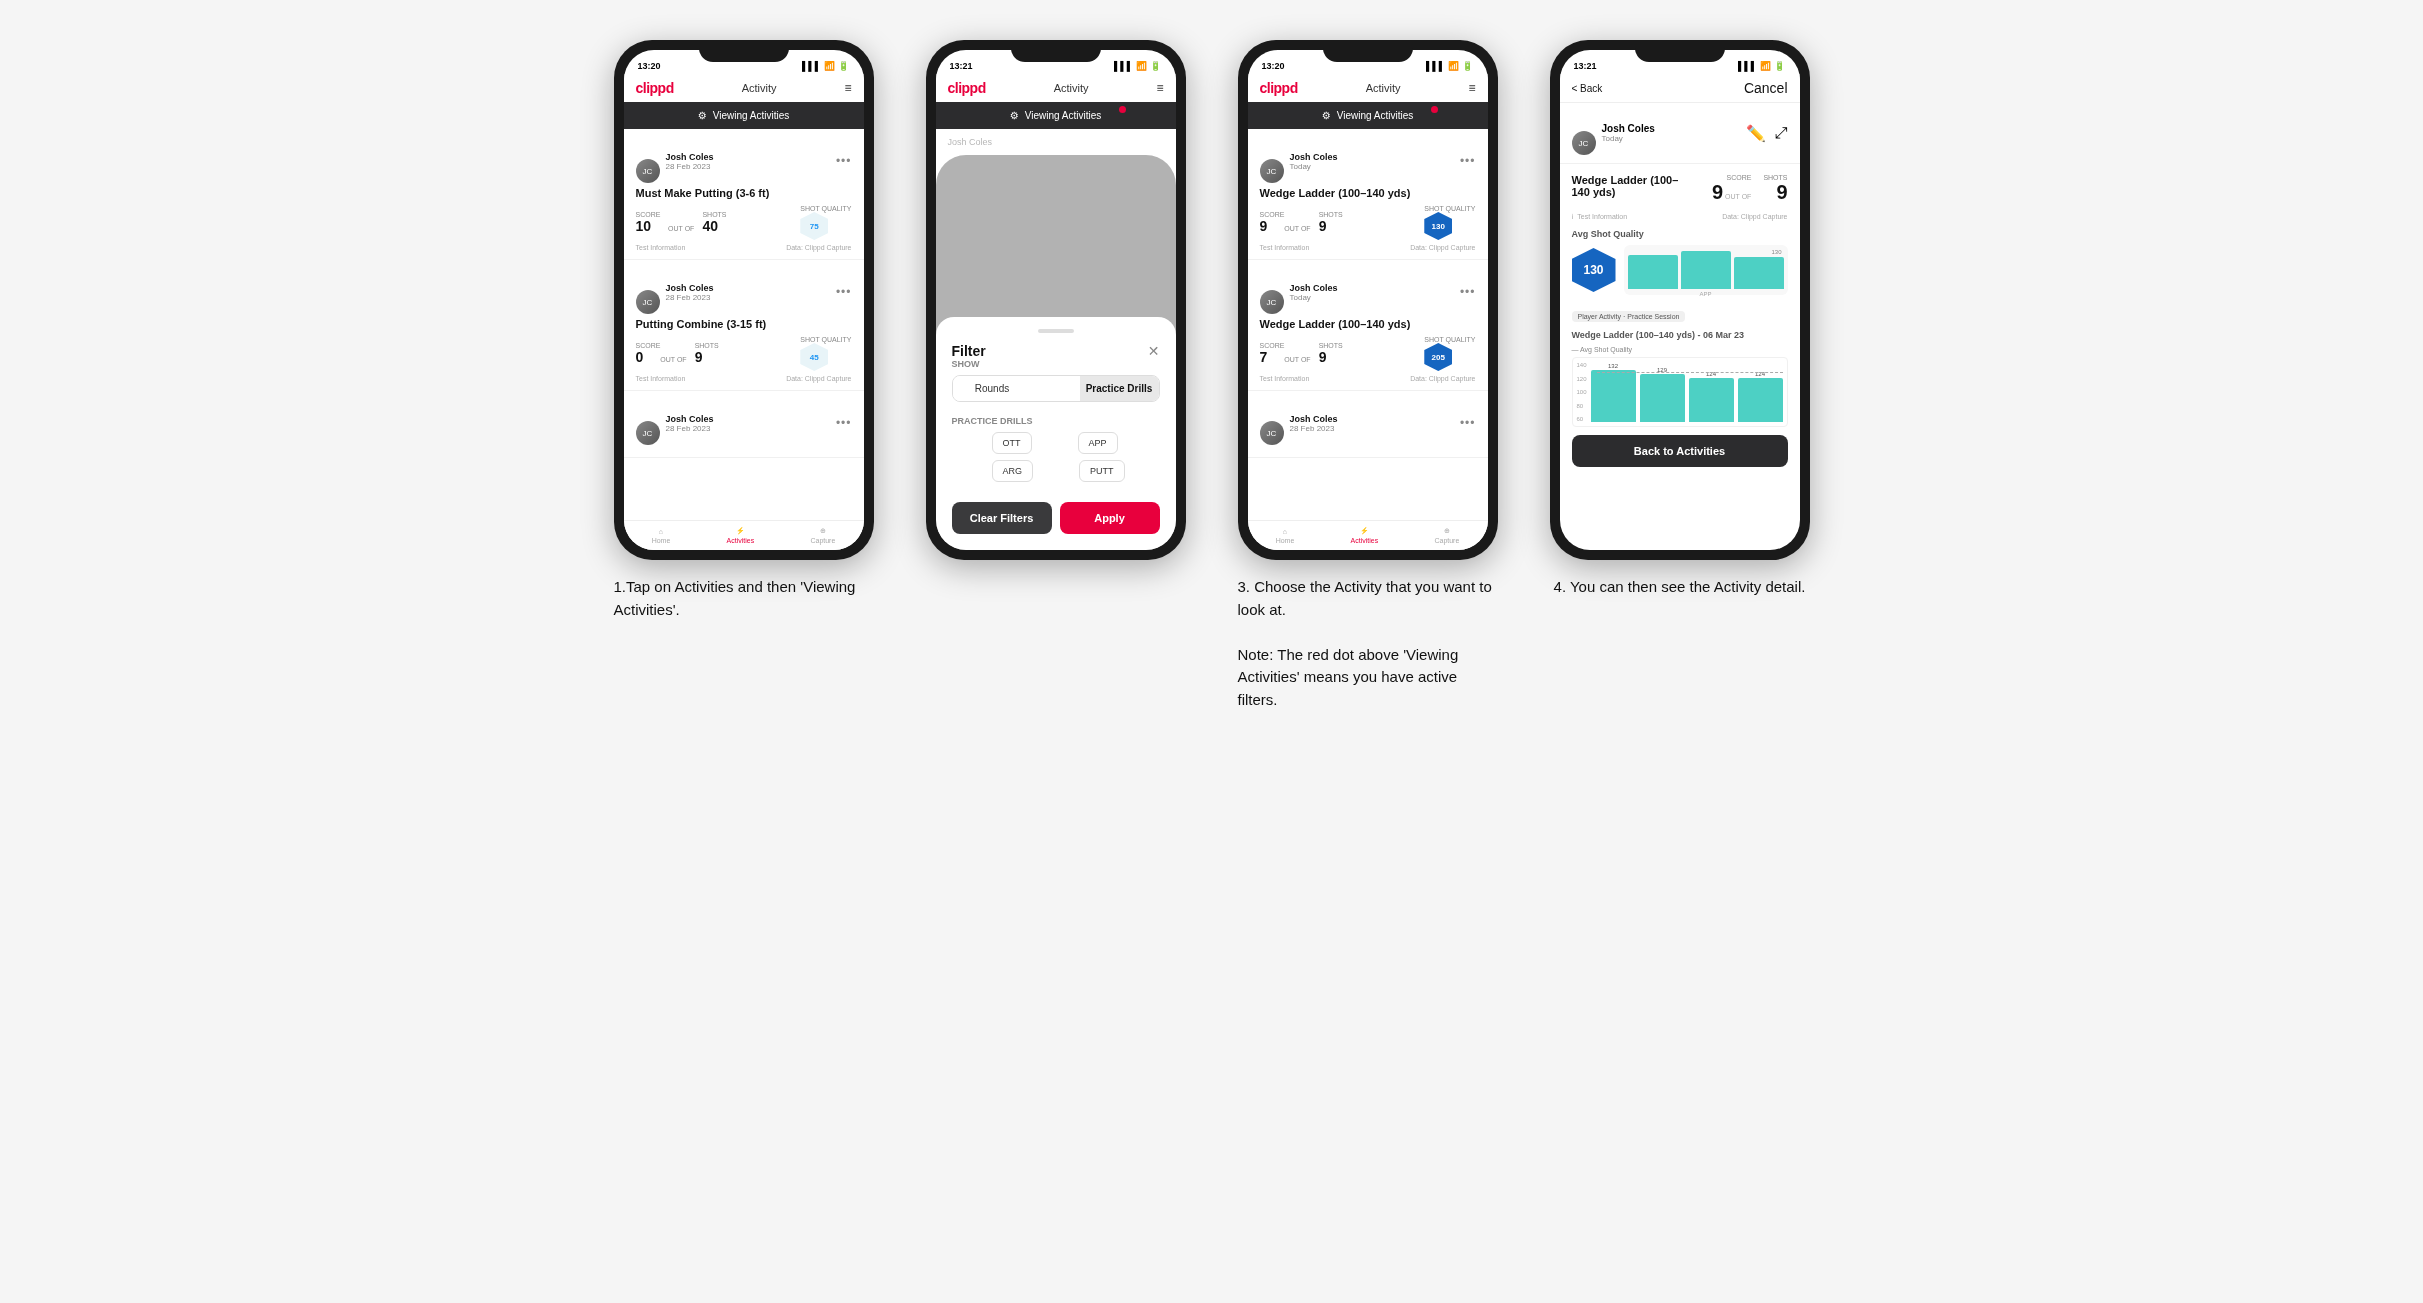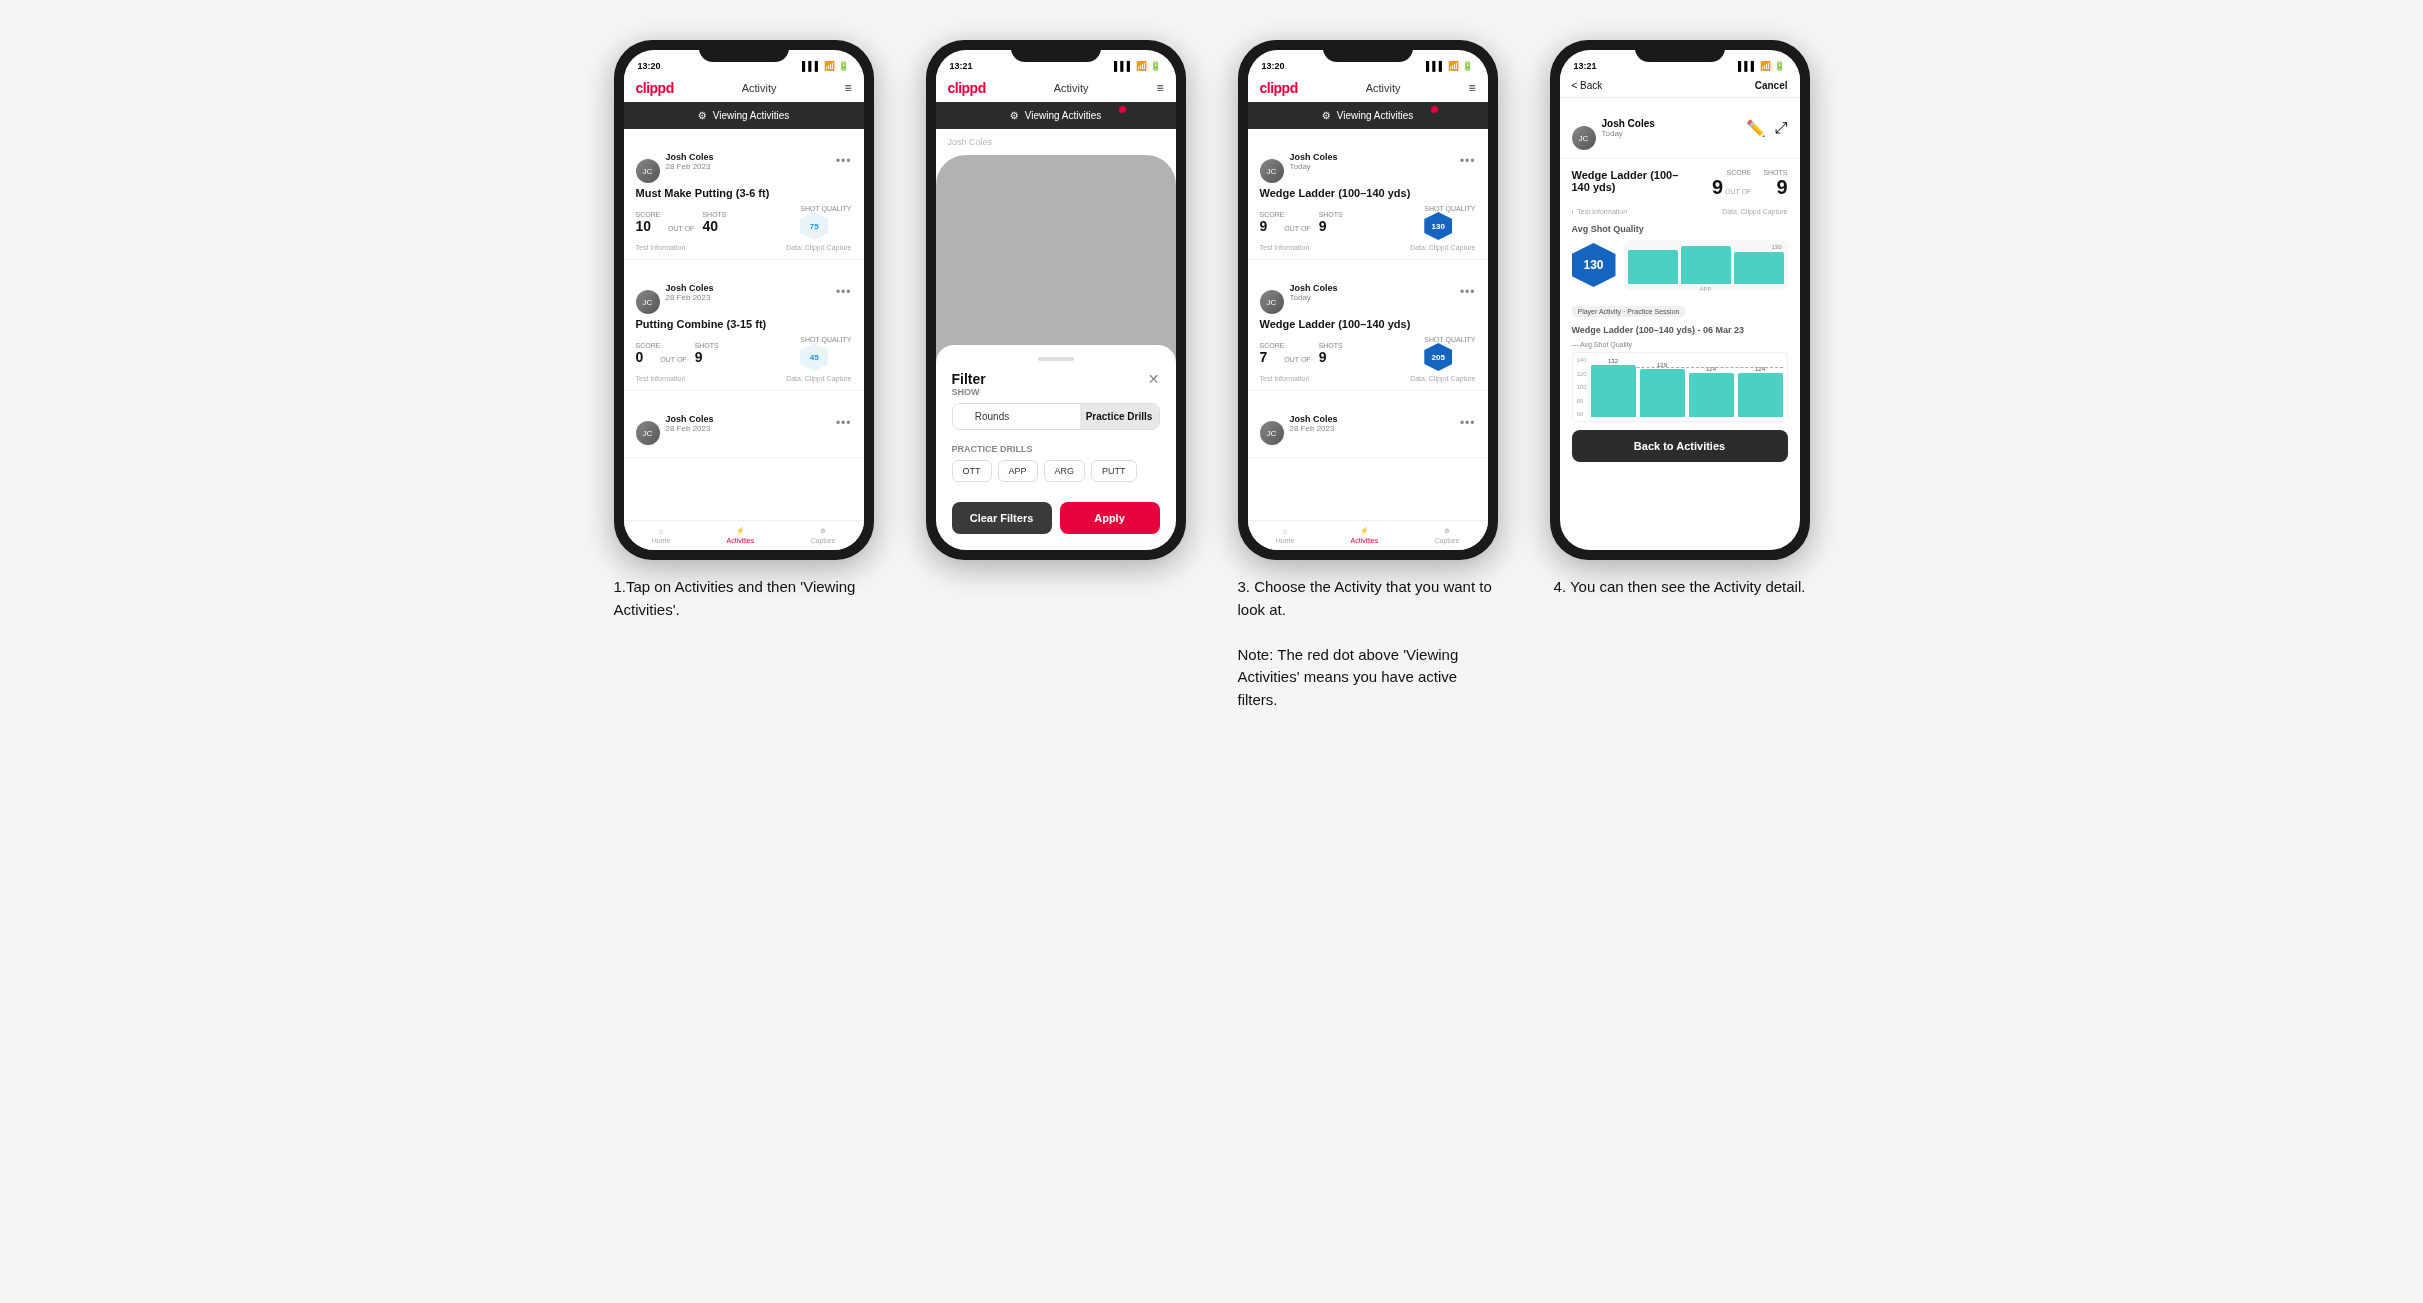--- a/index.html
+++ b/index.html
@@ -326,20 +326,21 @@
     }
     .drill-btn {
       padding: 5px 10px;
       border: 1px solid #ddd;
       border-radius: 6px;
       font-size: 9px;
       font-weight: 500;
       color: #333;
       background: #fff;
       cursor: pointer;
+      margin-left: 40px;
     }
     .modal-actions {
       display: flex;
       gap: 8px;
     }
     .btn-clear {
       flex: 1;
       padding: 10px;
       background: #3a3a3c;
       color: #fff;
@@ -369,22 +370,22 @@
       background: #fff;
       border-bottom: 1px solid #eee;
     }
     .back-btn {
       color: #111;
       font-size: 10px;
       font-weight: 500;
     }
     .cancel-btn {
       color: #111;
-      font-size: 10px;
-      font-weight: 700;
+      font-size: 14px;
+      font-weight: 400;
     }
     .detail-user-row {
       display: flex;
       align-items: center;
       justify-content: space-between;
       padding: 8px 12px;
       border-bottom: 1px solid #f0f0f0;
     }
     .detail-user-info .name {
       font-size: 10px;

